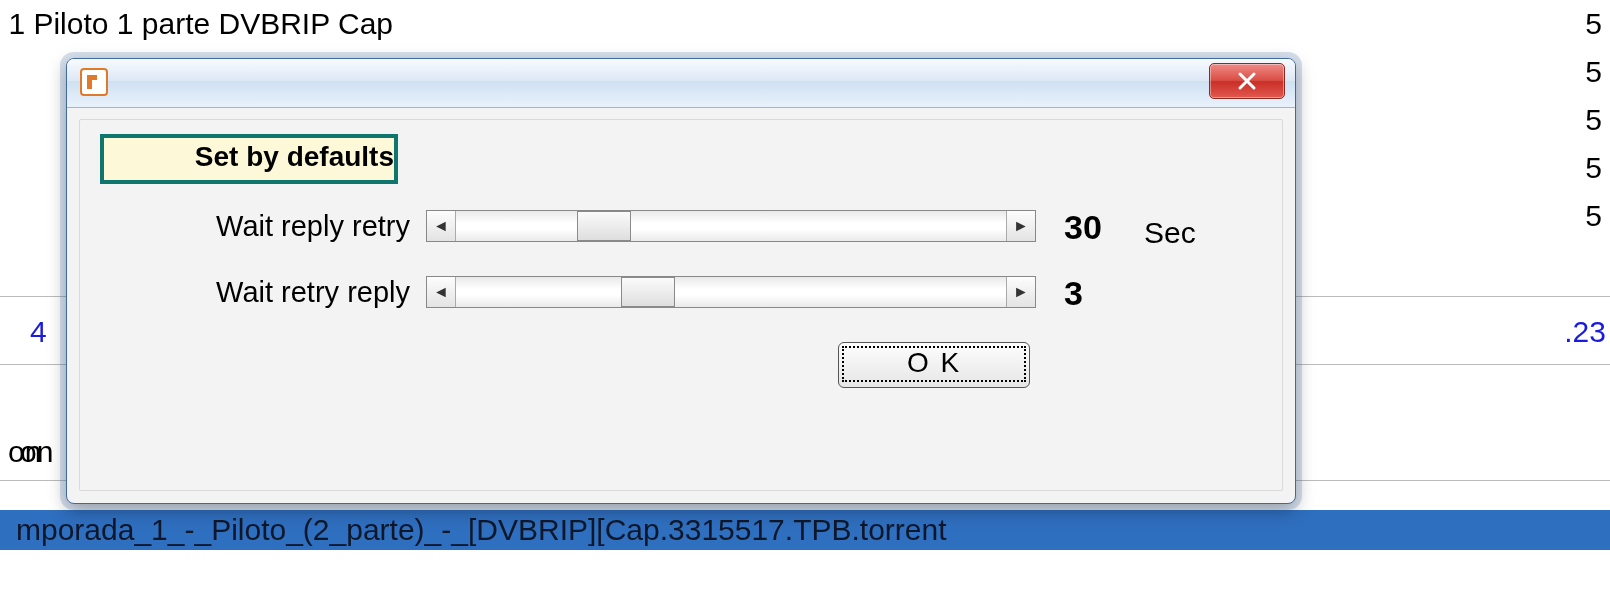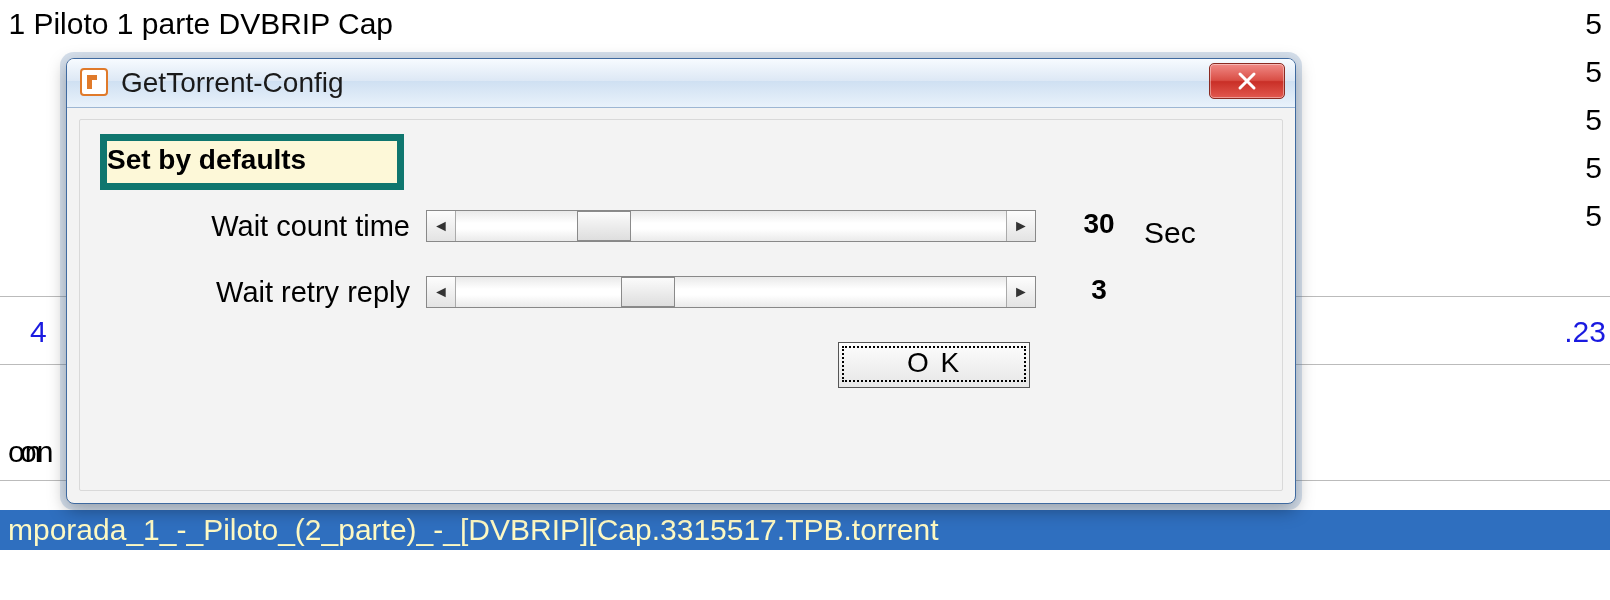--- a/index.html
+++ b/index.html
@@ -3,59 +3,59 @@
 <meta charset="utf-8">
 <style>
 html,body{margin:0;padding:0;width:1610px;height:600px;overflow:hidden;font-family:"Segoe UI",Tahoma,Arial,sans-serif;background:#fff;color:#000}
 .bg{position:absolute;inset:0;font-size:30px;line-height:48px}
 .bg .row{position:absolute;left:0;right:0;height:48px;white-space:nowrap}
 .bg .c1{position:absolute;left:-60px}
 .bg .c2{position:absolute;left:660px}
 .bg .c3{position:absolute;right:8px}
 .hr{position:absolute;left:0;right:0;border-top:1px solid #bbb}
 .link{color:#1a1ae0}
-.sel{position:absolute;left:0;right:0;height:40px;background:#2f6fbf;color:#fef9c3;font-size:30px;line-height:40px;padding-left:8px;white-space:nowrap;overflow:hidden}
+.sel{position:absolute;left:0;right:0;height:40px;background:#2f6fbf;color:#0f172a;font-size:30px;line-height:40px;padding-left:16px;white-space:nowrap;overflow:hidden}
 
 
 .dlg{position:absolute;left:66px;top:58px;width:1228px;height:444px;
   background:#f3f3f3;border:1px solid #3f6aa0;border-radius:8px;
   box-shadow:0 0 0 6px rgba(90,130,180,.25),0 6px 18px rgba(0,0,0,.35)}
 .titlebar{height:48px;border-radius:7px 7px 0 0;
   background:linear-gradient(#f7fbff,#dde8f5 45%,#cfe0f2 46%,#e9f2fb);
   border-bottom:1px solid #9db6d3;position:relative}
 .titlebar .ico{position:absolute;left:12px;top:8px;width:30px;height:30px}
 .titlebar .ttl{position:absolute;left:54px;top:8px;font-size:28px;color:#1a1a1a}
 .closebtn{position:absolute;right:10px;top:4px;width:74px;height:34px;border-radius:5px;
   background:linear-gradient(#f08a86,#d94e45 48%,#c92f27 52%,#e2584f);
   border:1px solid #8a2a22;box-shadow:inset 0 0 0 1px rgba(255,255,255,.4)}
 .closebtn svg{display:block;margin:6px auto}
 
 .client{position:absolute;left:12px;right:12px;top:60px;bottom:12px;
   background:#f3f3f3;border:1px solid #d9d9d9;border-radius:2px}
 
 .defaults{position:absolute;left:20px;top:14px;width:290px;height:42px;
-  background:#fdf8d8;border:7px solid #0f766e;font-size:28px;font-weight:700;text-align:left;line-height:38px}
+  background:#fdf8d8;border:4px solid #0f766e;font-size:28px;font-weight:700;text-align:right;line-height:38px}
 
 .settingrow{position:absolute;left:0;right:0;height:46px}
 .settingrow .lbl{position:absolute;left:0;width:330px;text-align:right;font-size:29px;top:6px}
 .scroll{position:absolute;left:346px;width:608px;height:30px;top:6px;
   background:linear-gradient(#e9e9e9,#fff 40%,#fff 60%,#eaeaea);
   border:1px solid #888;display:flex}
 .scroll .arr{width:28px;height:100%;background:linear-gradient(#fdfdfd,#e3e3e3);
   border-left:1px solid #aaa;border-right:1px solid #aaa;display:flex;align-items:center;justify-content:center;font-size:16px;color:#333}
 .scroll .arr:first-child{border-left:none}
 .scroll .arr:last-child{border-right:none}
 .scroll .track{flex:1;position:relative}
 .scroll .thumb{position:absolute;top:0;height:100%;width:54px;
   background:linear-gradient(#fbfbfb,#dedede);border:1px solid #8a8a8a;box-sizing:border-box}
-.valnum{position:absolute;left:984px;width:70px;text-align:center;font-size:28px;font-weight:700;top:4px}
+.valnum{position:absolute;left:984px;width:70px;text-align:left;font-size:34px;font-weight:700;top:4px}
 .valunit{position:absolute;left:1064px;font-size:30px;top:12px}
 
 .btn{position:absolute;height:44px;width:190px;font-size:28px;text-align:center;line-height:40px;
-  background:linear-gradient(#fdfdfd,#e6e6e6);border:1px solid #888;border-radius:0}
+  background:linear-gradient(#fdfdfd,#e6e6e6);border:1px solid #888;border-radius:6px}
 .btn.ok{border:1px solid #555}
 .btn.ok .inner{margin:3px;border:2px dotted #000;height:32px;line-height:30px;letter-spacing:2px}
 
 </style>
 </head>
 <body>
 
 <div class="bg">
   <div class="row" style="top:0">
     <span class="c1">rada 1 Piloto 1 parte DVBRIP Cap</span>
@@ -101,35 +101,34 @@
 </div>
 
 <div class="dlg">
   <div class="titlebar">
     <span class="ico">
       <svg viewBox="0 0 30 30">
           <rect x="2" y="2" width="26" height="26" rx="3" fill="#fff" stroke="#e07a2a" stroke-width="2"></rect>
           <path d="M8 8h10v5h-5v9H8z" fill="#e07a2a"></path>
         </svg>
     </span>
-    <span class="ttl">GetTorrent-Config</span>
     <div class="closebtn">
       <span>
         <svg width="22" height="22" viewBox="0 0 22 22">
             <path d="M4 4l14 14M18 4L4 18" stroke="#fff" stroke-width="3" stroke-linecap="round"></path>
           </svg>
       </span>
     </div>
   </div>
 
   <div class="client">
     <div class="defaults">Set by defaults</div>
 
     <div class="settingrow" style="top:84px">
-      <div class="lbl">Wait count time</div>
+      <div class="lbl">Wait reply retry</div>
       <div class="scroll">
         <div class="arr">◄</div>
         <div class="track">
           <div class="thumb" style="left:22%"></div>
         </div>
         <div class="arr">►</div>
       </div>
       <div class="valnum">30</div>
       <div class="valunit">Sec</div>
     </div>

